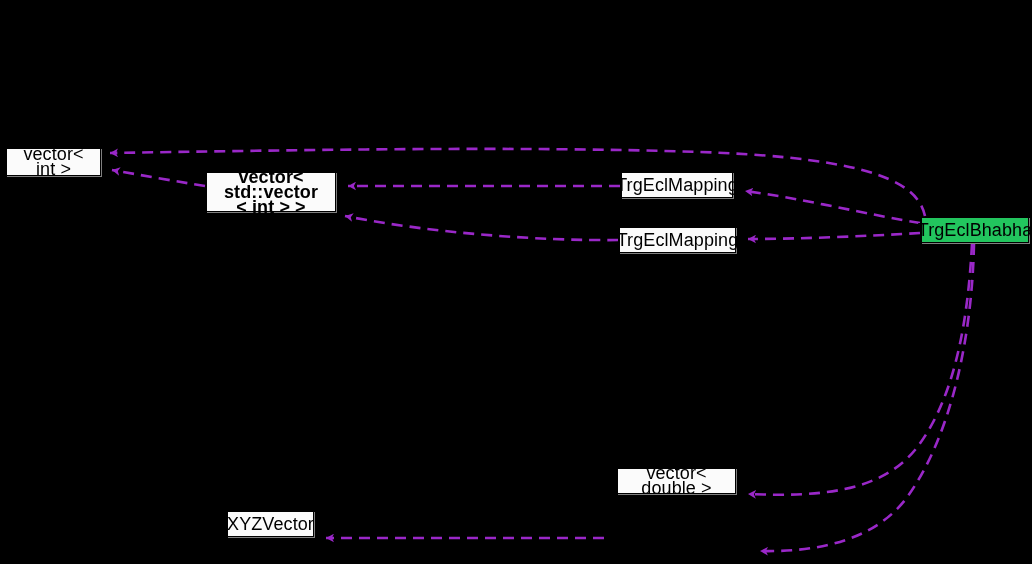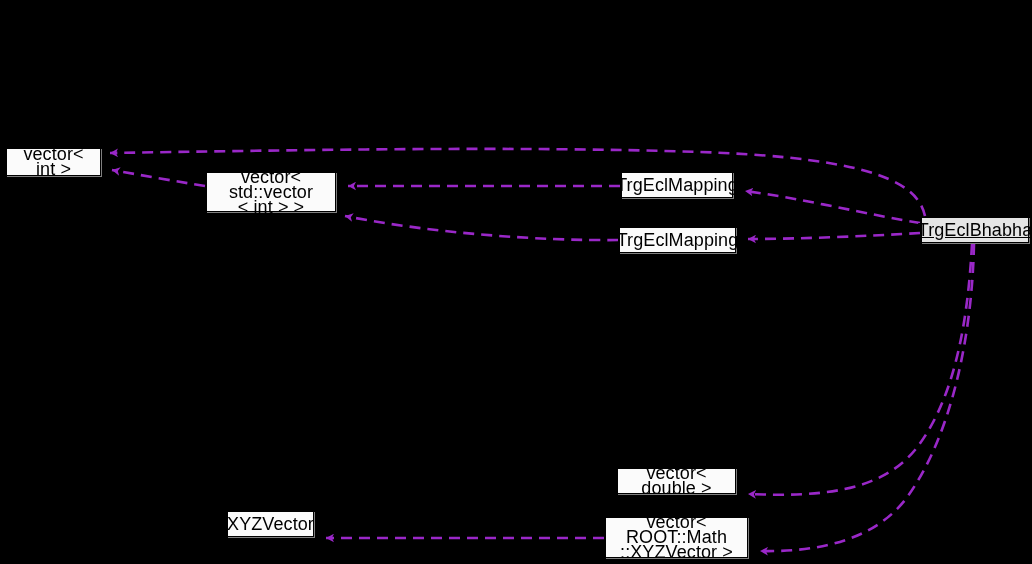--- a/index.html
+++ b/index.html
@@ -33,22 +33,21 @@
     text-align: center;
     color: #000000;
     font-size: 18px;
     line-height: 15px;
     letter-spacing: 0.1px;
     box-shadow: 1px 1px 0 0 #7f7f7f;
     z-index: 5;
     white-space: pre-line;
   }
   .node.highlight {
-    background: #e5e5e5;
-    text-decoration: underline;
+    background: #22c55e;
   }
   .node-label {
     display: block;
     padding: 0 6px;
   }
 </style>
 </head>
 <body>
 
 <div id="diagram-root">
@@ -76,43 +75,39 @@
 
     <path d="M 974,244 C 972,340 950,440 905,500 C 870,544 810,552 760,551" fill="none" stroke="#9a28c8" stroke-width="2.6" stroke-dasharray="11,7" marker-end="url(#arrowhead)"></path>
 
     <path d="M 604,538 L 326,538" fill="none" stroke="#9a28c8" stroke-width="2.6" stroke-dasharray="11,7" marker-end="url(#arrowhead)"></path>
   </svg>
 
   <div class="node" style="left: 6px; top: 148px; width: 95px; height: 28px;">
     <span class="node-label">vector&lt; int &gt;</span>
   </div>
 
-  <div class="node" style="left: 206px; top: 172px; width: 130px; height: 40px;">
+  <div class="node" style="left: 206px; top: 172px; width: 130px; height: 40px; font-weight: bold;">
     <span class="node-label">vector&lt; std::vector
 &lt; int &gt; &gt;</span>
   </div>
 
   <div class="node" style="left: 621px; top: 172px; width: 112px; height: 26px;">
     <span class="node-label">TrgEclMapping</span>
   </div>
 
   <div class="node" style="left: 619px; top: 227px; width: 117px; height: 26px;">
     <span class="node-label">TrgEclMapping</span>
   </div>
 
   <div class="node highlight" style="left: 921px; top: 217px; width: 108px; height: 26px;">
     <span class="node-label">TrgEclBhabha</span>
   </div>
 
   <div class="node" style="left: 617px; top: 468px; width: 119px; height: 26px;">
     <span class="node-label">vector&lt; double &gt;</span>
   </div>
 
-  <div class="node" style="left: 605px; top: 517px; width: 143px; height: 41px;">
-    <span class="node-label">vector&lt; ROOT::Math
-::XYZVector &gt;</span>
-  </div>
 
   <div class="node" style="left: 227px; top: 511px; width: 87px; height: 26px;">
     <span class="node-label">XYZVector</span>
   </div>
 
 </div>
 
 </body></html>

